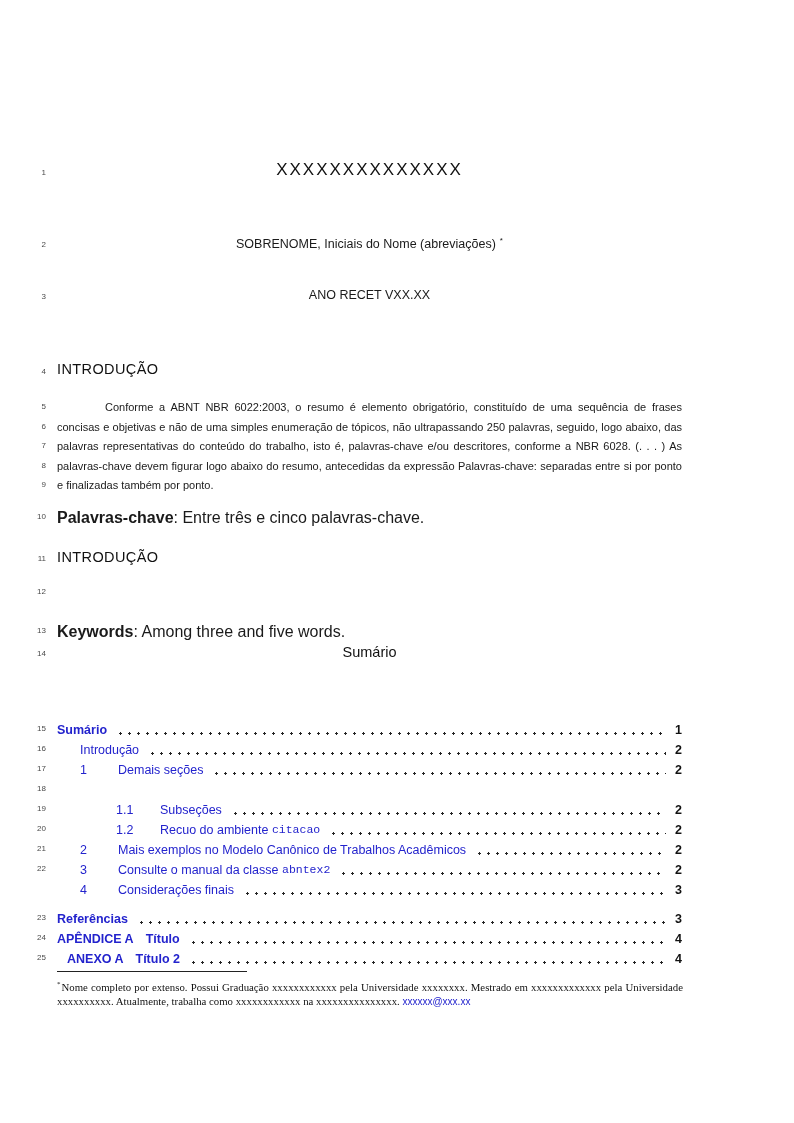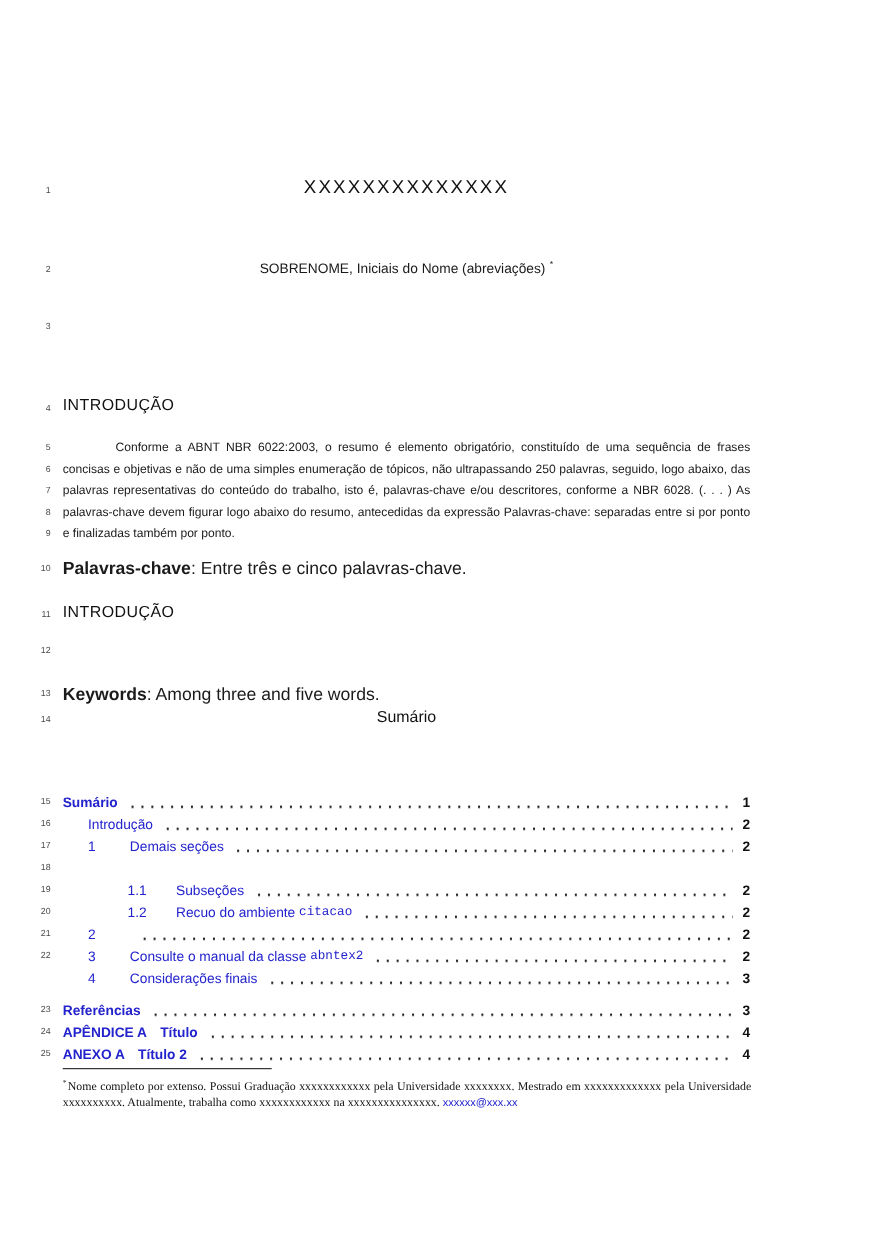--- a/index.html
+++ b/index.html
@@ -130,20 +130,21 @@
       <span class="linenum" style="top: 933px;">24</span>
       <span class="linenum" style="top: 953px;">25</span>
     </div>
 
   <div class="title">XXXXXXXXXXXXXX</div>
 
   <div class="author">
     <span>SOBRENOME, Iniciais do Nome (abreviações)</span><sup>*</sup>
   </div>
 
+  <div class="yearline">ANO RECET VXX.XX</div>
 
   <div class="heading h-resumo">INTRODUÇÃO</div>
 
   <div class="para p-resumo">Conforme a ABNT NBR 6022:2003, o resumo é elemento obrigatório, constituído de uma sequência de frases concisas e objetivas e não de uma simples enumeração de tópicos, não ultrapassando 250 palavras, seguido, logo abaixo, das palavras representativas do conteúdo do trabalho, isto é, palavras-chave e/ou descritores, conforme a NBR 6028. (. . . ) As palavras-chave devem figurar logo abaixo do resumo, antecedidas da expressão Palavras-chave: separadas entre si por ponto e finalizadas também por ponto.</div>
 
   <div class="kwline kw-pt">
     <b>Palavras-chave</b><span>: Entre três e cinco palavras-chave.</span>
   </div>
 
   <div class="heading h-abstract">INTRODUÇÃO</div>
@@ -180,20 +181,21 @@
       </div>
       <div class="tocrow" style="padding-left: 59px;">
         <span class="tocnum" style="width: 44px;">1.2</span>
         <span class="toclabel">Recuo do ambiente </span>
         <span class="tocmono">citacao</span>
         <span class="leader"></span>
         <span class="tocpage">2</span>
       </div>
       <div class="tocrow" style="padding-left: 23px;">
         <span class="tocnum" style="width: 38px;">2</span>
+        <span class="toclabel">Mais exemplos no Modelo Canônico de Trabalhos Acadêmicos</span>
         <span class="leader"></span>
         <span class="tocpage">2</span>
       </div>
       <div class="tocrow" style="padding-left: 23px;">
         <span class="tocnum" style="width: 38px;">3</span>
         <span class="toclabel">Consulte o manual da classe </span>
         <span class="tocmono">abntex2</span>
         <span class="leader"></span>
         <span class="tocpage">2</span>
       </div>
@@ -209,21 +211,21 @@
         <span class="toclabel">Referências</span>
         <span class="leader"></span>
         <span class="tocpage">3</span>
       </div>
       <div class="tocrow tocbold" style="padding-left: 0px;">
         <span class="tocnum" style="margin-right: 12px;">APÊNDICE A</span>
         <span class="toclabel">Título</span>
         <span class="leader"></span>
         <span class="tocpage">4</span>
       </div>
-      <div class="tocrow tocbold" style="padding-left: 0px;">
+      <div class="tocrow tocbold" style="padding-left: 0px; margin-left: 10px;">
         <span class="tocnum" style="margin-right: 12px;">ANEXO A</span>
         <span class="toclabel">Título 2</span>
         <span class="leader"></span>
         <span class="tocpage">4</span>
       </div>
     </div>
 
   <div class="footrule"></div>
 
   <div class="footnote">

